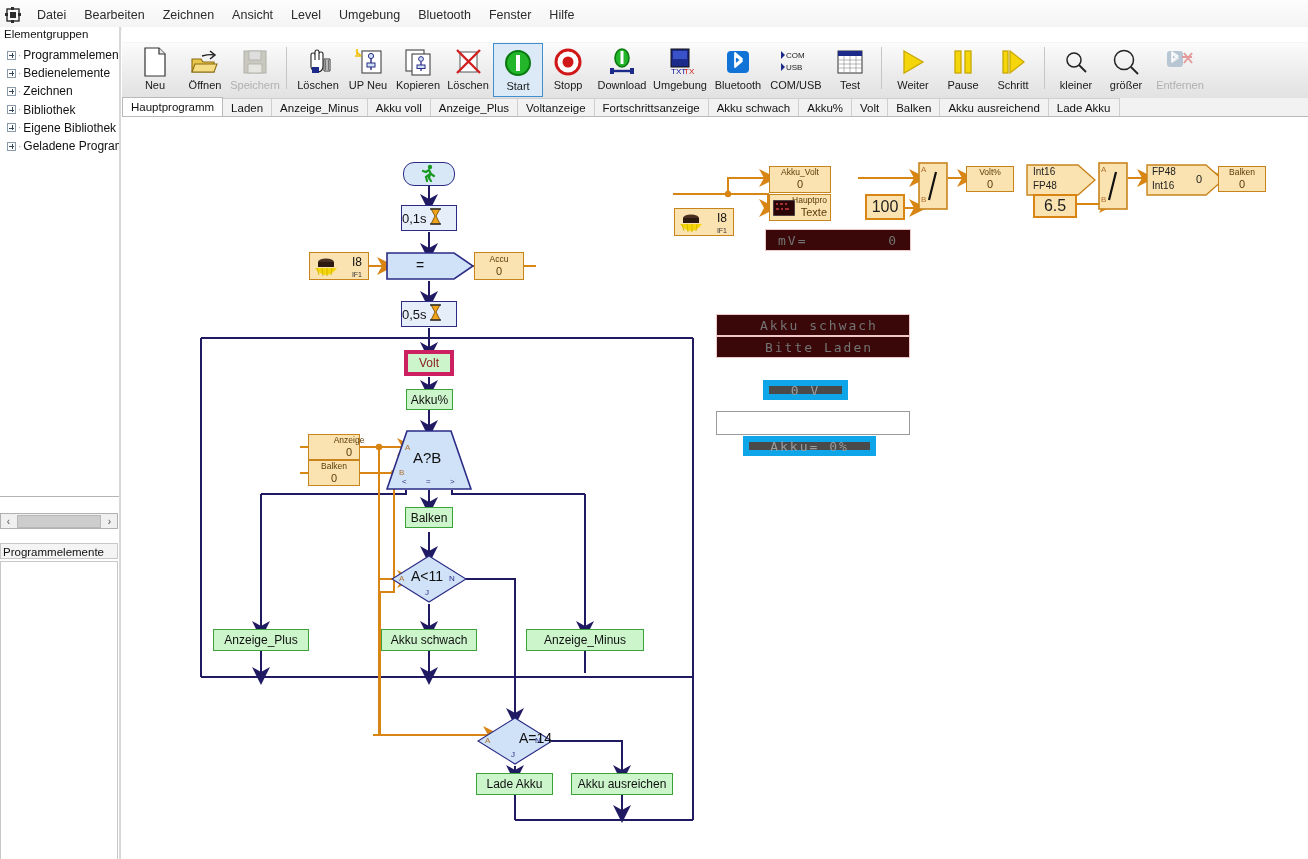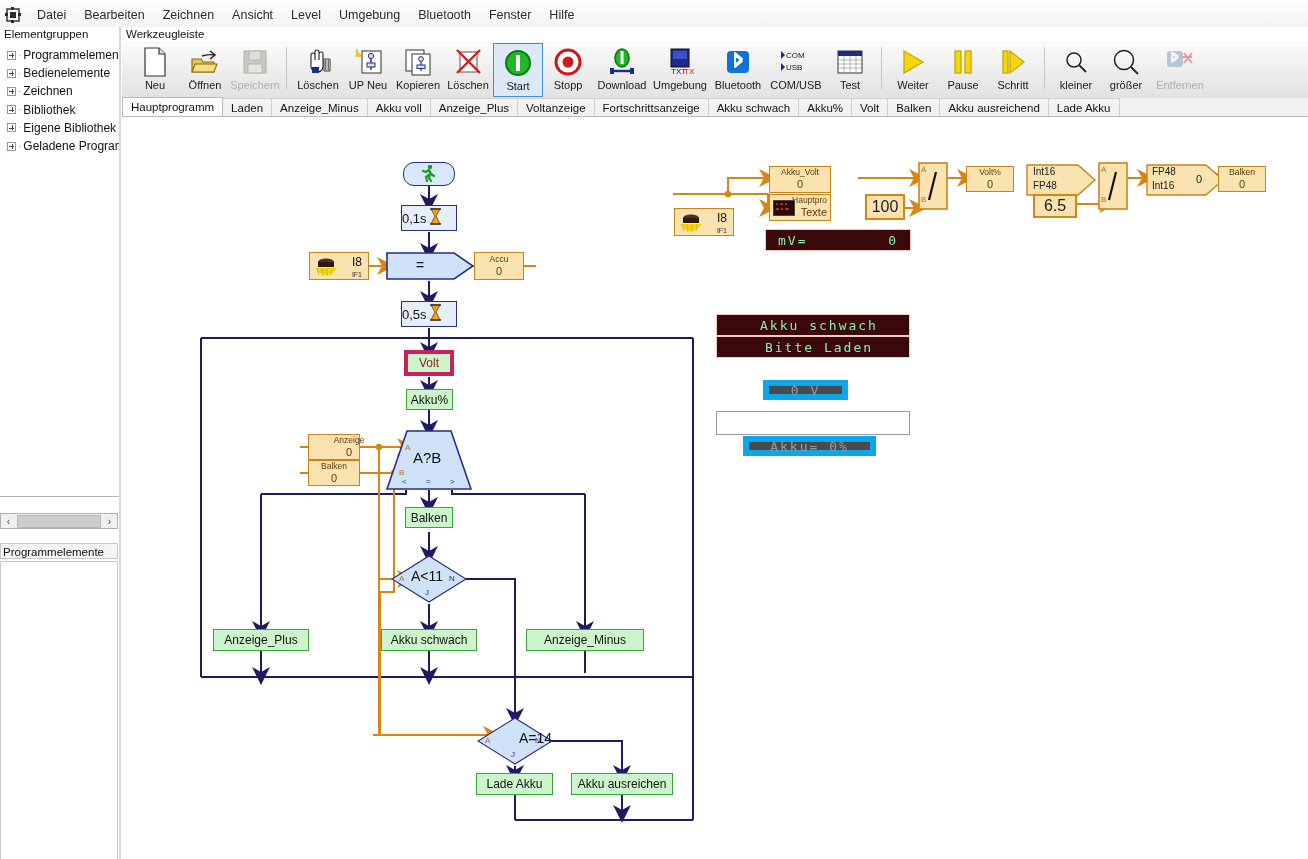--- a/index.html
+++ b/index.html
@@ -171,21 +171,21 @@
   }
   .n-sensor .s-name { position:absolute; right:6px; top:2px; font-size:12px; color:#111; }
   .n-sensor .s-sub  { position:absolute; right:6px; bottom:1px; font-size:7px; color:#333; }
 
   
   .led {
     position:absolute; font-family:"DejaVu Sans Mono", monospace;
     letter-spacing:2px; display:flex; align-items:center;
   }
   .led-red {
-    background:#3a0808; color:#86efac; border:1px solid #f0c8c8;
+    background:#3a0808; color:#737373; border:1px solid #f0c8c8;
     font-size:13px; padding-left:12px;
   }
   .led-gray {
     background:#4a4a4a; color:#9c9c9c; border:6px solid #0ea5e9;
     font-size:13px;
   }
   .led-white { background:#ffffff; border:1px solid #9a9a9a; }
 
   svg.wires { position:absolute; left:0; top:0; width:1180px; height:717px; pointer-events:none; }
   svg.wires2 { position:absolute; left:0; top:0; width:1180px; height:717px; pointer-events:none; }
@@ -255,21 +255,20 @@
       <span class="arrow">‹</span>
       <span class="thumb"></span>
       <span class="arrow">›</span>
     </div>
     <div class="panel-bottom-caption">Programmelemente</div>
     <div class="left-lowerbox"></div>
   </div>
   <div class="left-divider"></div>
 
   <div class="toolbar-wrap">
-    <div class="toolbar-caption">Werkzeugleiste</div>
     <div class="toolbar">
 
       <div class="tb-btn">
         <span class="ico">
           <svg width="26" height="30" viewBox="0 0 26 30">
               <path d="M3 1 H17 L23 7 V29 H3 Z" fill="#fff" stroke="#333" stroke-width="1.2"></path>
               <path d="M17 1 V7 H23" fill="#e8e8e8" stroke="#333" stroke-width="1.2"></path>
             </svg>
         </span>
         <span class="lbl">Neu</span>

